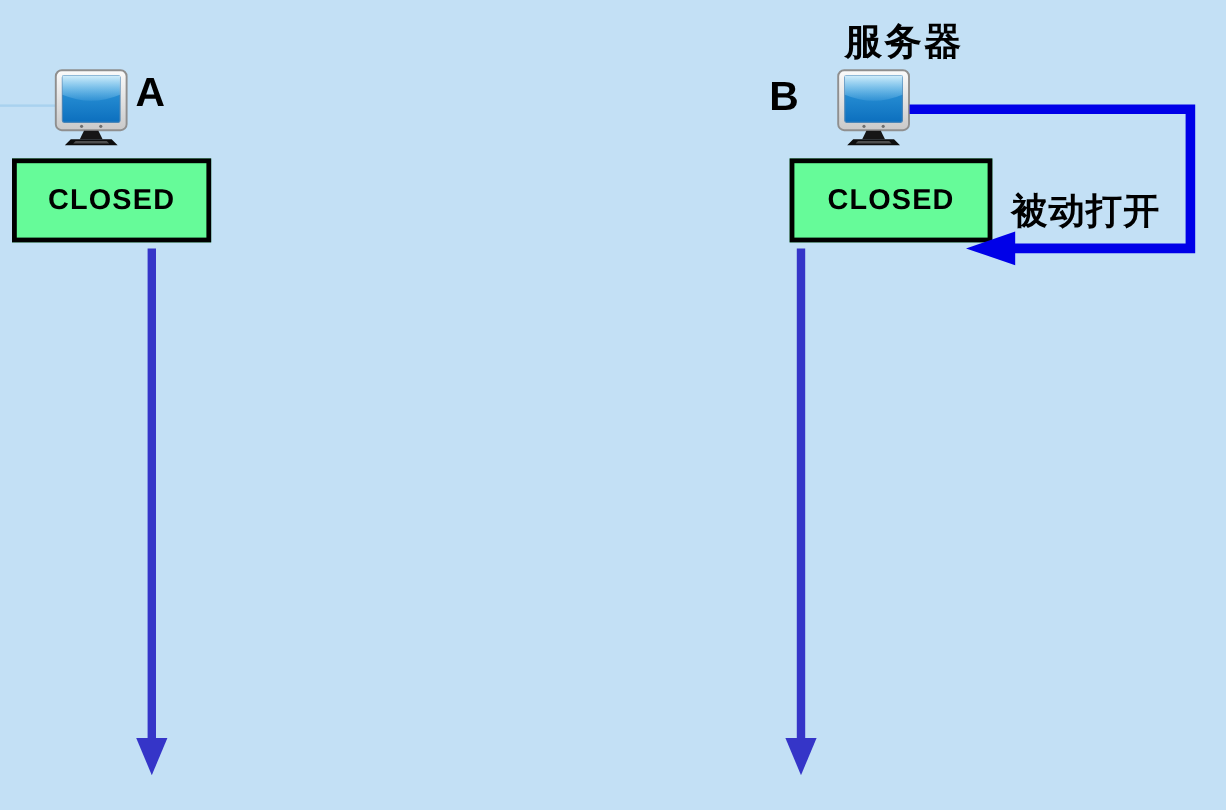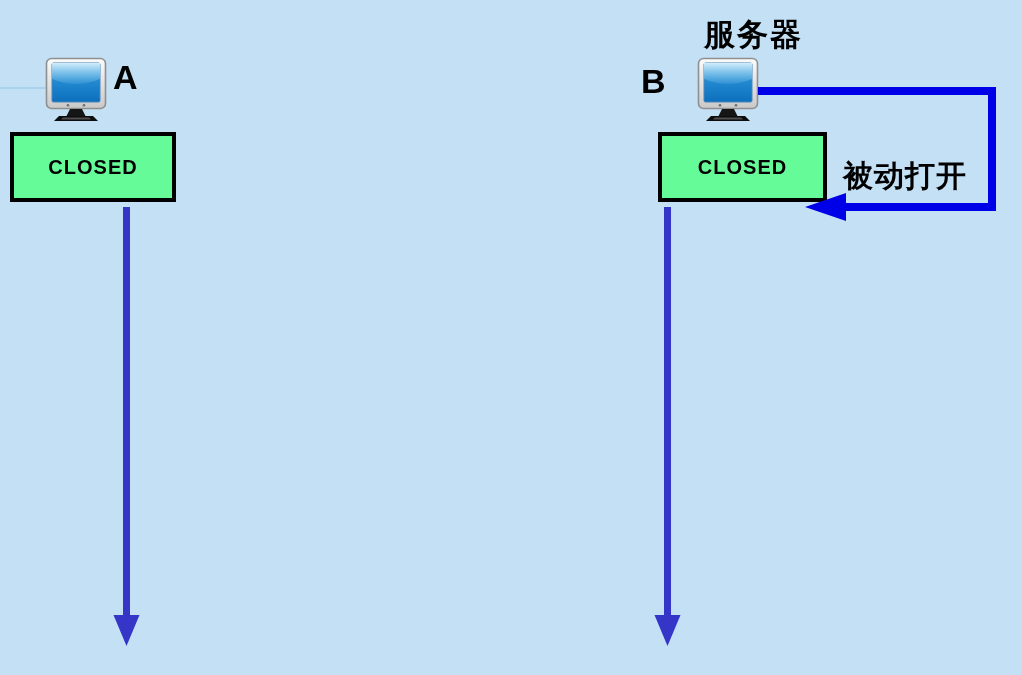--- a/index.html
+++ b/index.html
@@ -52,21 +52,21 @@
   }
   .icon-a { left: 45px; top: 57px; }
   .icon-b { left: 697px; top: 57px; }
   .state-box {
     position: absolute;
     background: var(--state-box-fill);
     border: 4px solid var(--state-box-border);
     display: flex;
     align-items: center;
     justify-content: center;
-    font-size: 20px;
+    font-size: 24px;
     font-weight: bold;
     color: #000;
     letter-spacing: 1px;
   }
   .state-box-client { left: 10px; top: 132px; width: 166px; height: 70px; }
   .state-box-server { left: 658px; top: 132px; width: 169px; height: 70px; }
   .passive-open-label {
     position: absolute;
     left: 843px;
     top: 156px;

